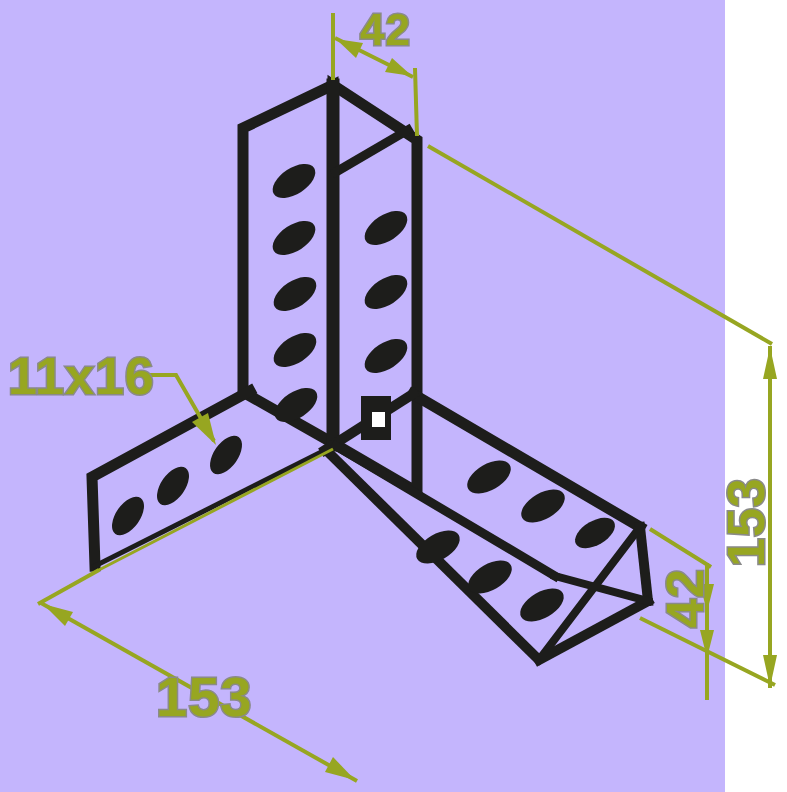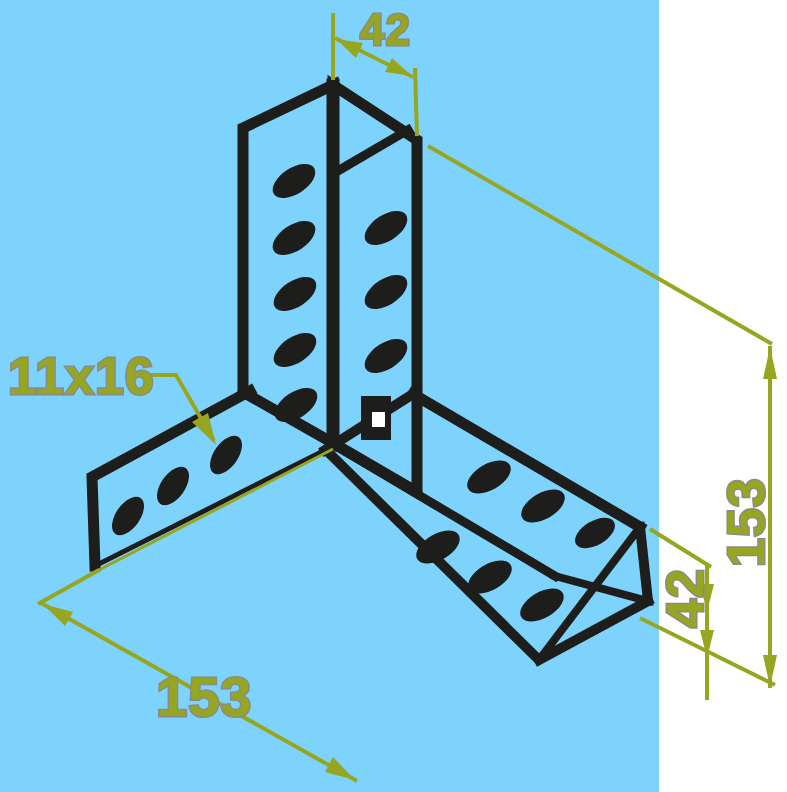--- a/index.html
+++ b/index.html
@@ -5,23 +5,23 @@
   html, body {
     margin: 0;
     padding: 0;
     background: #ffffff;
     width: 787px;
     height: 792px;
     overflow: hidden;
   }
   .stage {
     position: relative;
-    width: 659px;
+    width: 725px;
     height: 792px;
-    background: #7dd3fc;
+    background: #c4b5fd;
   }
   svg { display: block; }
   .blk {
     stroke: #1d1d1b;
     fill: none;
     stroke-linecap: square;
     stroke-linejoin: miter;
   }
   .slot { fill: #1d1d1b; stroke: none; }
   .dim {

